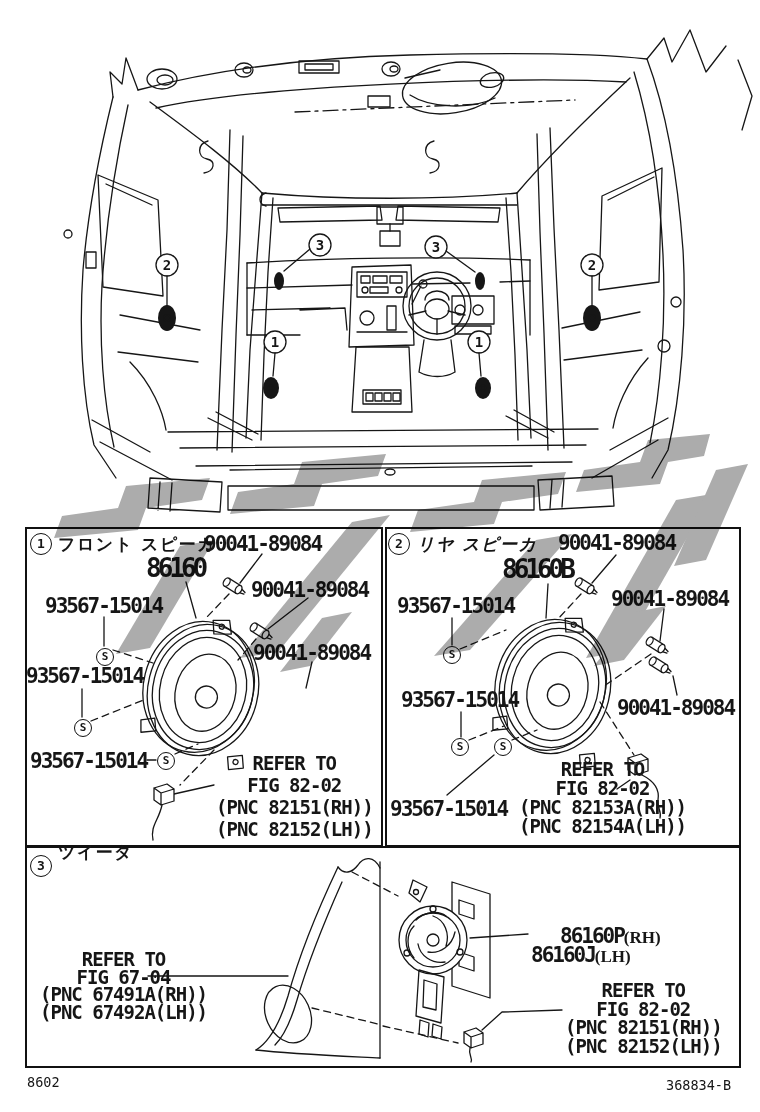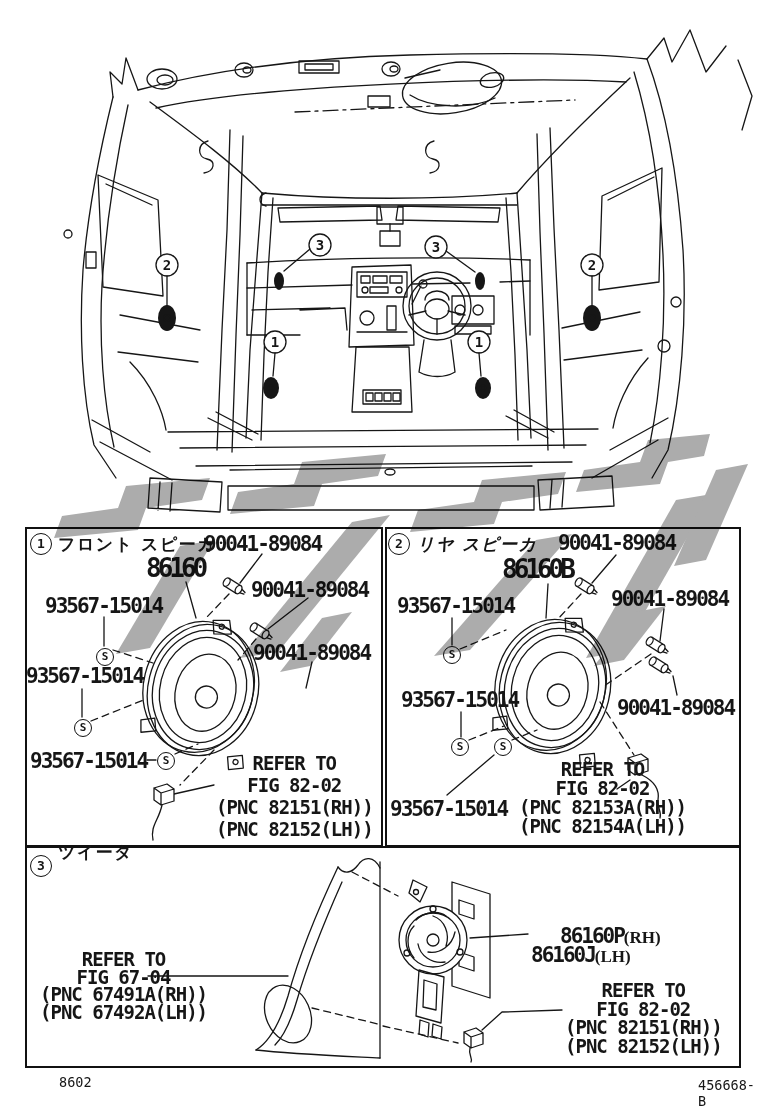--- a/index.html
+++ b/index.html
@@ -18,21 +18,21 @@
   .pn{position:absolute;z-index:4;font:bold 21px/1 "DejaVu Sans Mono",monospace;letter-spacing:-2px;}
   .pn-lg{font-size:26px;letter-spacing:-4px;}
   .jp{position:absolute;z-index:4;font:bold 17px/1 "DejaVu Sans",sans-serif;letter-spacing:1.5px;}
   .refer{position:absolute;z-index:4;font:bold 19px "DejaVu Sans Mono",monospace;letter-spacing:-1px;text-align:center;}
   .lh22 div{line-height:22px;} .lh19 div{line-height:19px;} .lh175 div{line-height:17.5px;} .lh185 div{line-height:18.5px;}
   .circ{position:absolute;z-index:4;width:20px;height:20px;border:1.7px solid #111;border-radius:50%;
         text-align:center;font:bold 13px/20px "DejaVu Sans Mono",monospace;letter-spacing:0;}
   .sclip{position:absolute;z-index:4;width:16px;height:16px;border:1.6px solid #111;border-radius:50%;
         text-align:center;font:bold 11px/16px "DejaVu Sans Mono",monospace;letter-spacing:0;}
   .side{font:bold 17px "Liberation Serif",serif;letter-spacing:0;}
-  .foot{position:absolute;z-index:4;font:13.5px "DejaVu Sans Mono",monospace;letter-spacing:0;margin-left:32px;}
+  .foot{position:absolute;z-index:4;font:13.5px "DejaVu Sans Mono",monospace;letter-spacing:0;}
 </style>
 </head>
 <body>
 
 <div id="page">
 
 <svg class="art" width="760" height="1112" viewBox="0 0 760 1112">
   <defs>
     <pattern id="ribs" width="8" height="24" patternUnits="userSpaceOnUse">
       <path d="M4,0 V24" stroke="#161616" stroke-width="3.2"></path>
@@ -348,21 +348,21 @@
 <div class="pn" style="left:560px;top:926px;"><span>86160P</span><span class="side">(RH)</span></div>
 <div class="pn" style="left:531px;top:945px;"><span>86160J</span><span class="side">(LH)</span></div>
 <div class="refer lh185" style="left:565px;top:981px;">
   <div>REFER TO</div>
   <div>FIG 82-02</div>
   <div>(PNC 82151(RH))</div>
   <div>(PNC 82152(LH))</div>
 </div>
 
 <span class="foot" style="left:27px;top:1074px;">8602</span>
-<span class="foot" style="left:666px;top:1077px;">456668-B</span>
+<span class="foot" style="left:666px;top:1077px;">368834-B</span>
 
 <svg class="wm" width="760" height="1112" viewBox="0 0 760 1112">
   <g fill="#acacac" stroke="none">
     <polygon points="62,516 118,508 126,486 210,478 202,500 146,508 138,530 54,538"></polygon>
     <polygon points="180,546 214,540 150,648 116,654"></polygon>
     <polygon points="238,492 294,484 302,462 386,454 378,476 322,484 314,506 230,514"></polygon>
     <polygon points="352,522 390,515 278,652 240,658"></polygon>
     <polygon points="322,618 352,612 310,666 280,672"></polygon>
     <polygon points="418,510 474,502 482,480 566,472 558,494 502,502 494,524 410,532"></polygon>
     <polygon points="536,540 572,534 470,650 434,656"></polygon>

